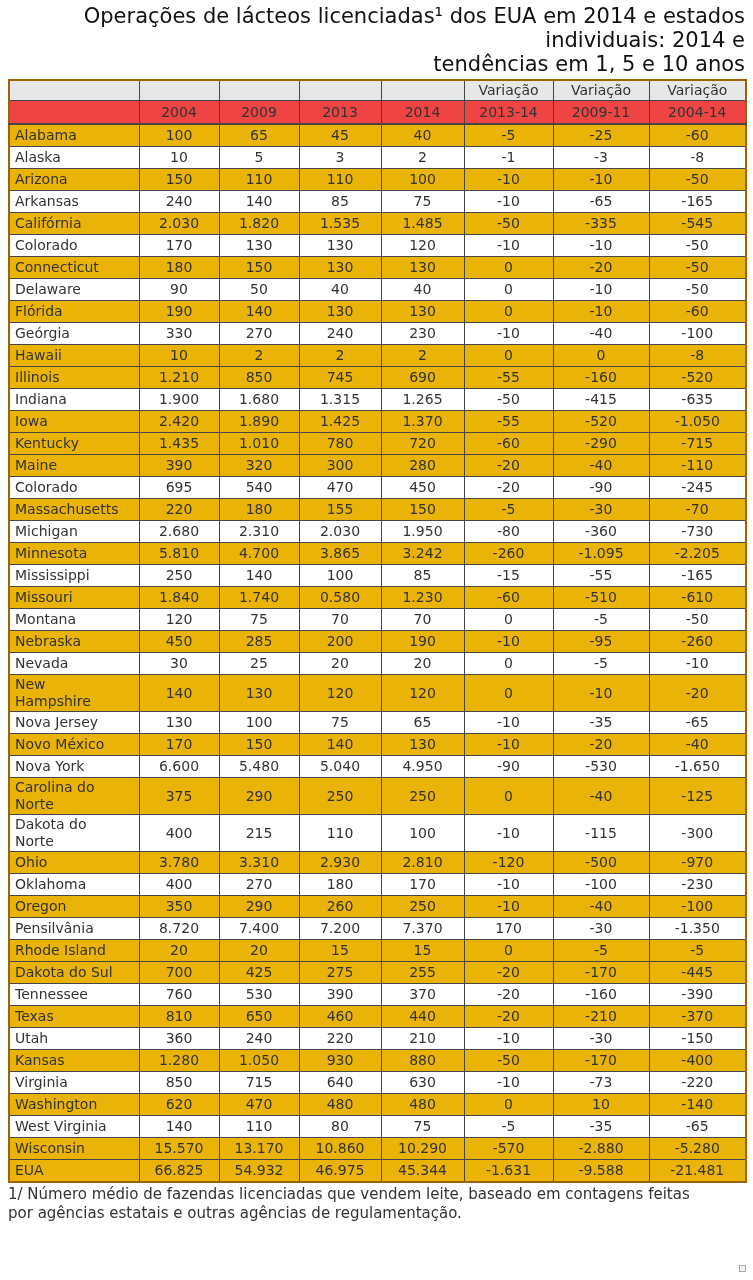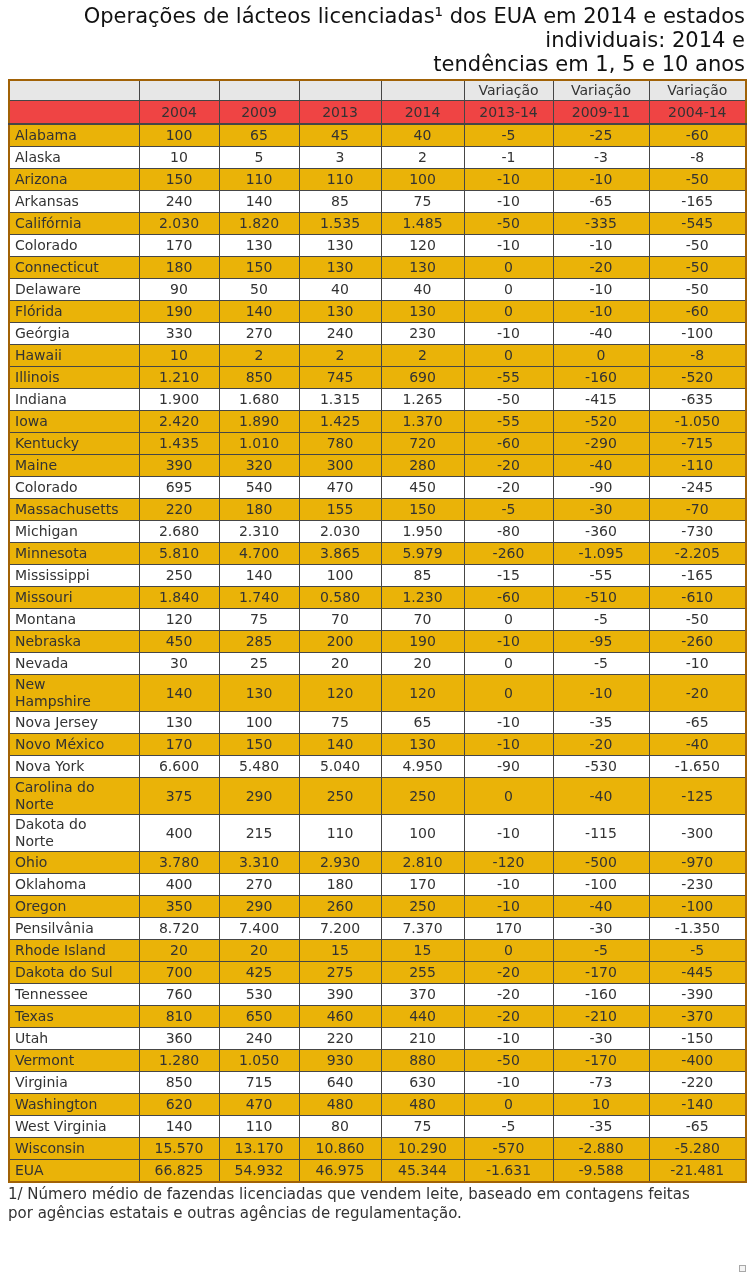--- a/index.html
+++ b/index.html
@@ -307,21 +307,21 @@
         <td>1.950</td>
         <td>-80</td>
         <td>-360</td>
         <td>-730</td>
       </tr>
       <tr class="shaded">
         <td class="state">Minnesota</td>
         <td>5.810</td>
         <td>4.700</td>
         <td>3.865</td>
-        <td>5.979</td>
+        <td>3.242</td>
         <td>-260</td>
         <td>-1.095</td>
         <td>-2.205</td>
       </tr>
       <tr>
         <td class="state">Mississippi</td>
         <td>250</td>
         <td>140</td>
         <td>100</td>
         <td>85</td>
@@ -516,21 +516,21 @@
         <td class="state">Utah</td>
         <td>360</td>
         <td>240</td>
         <td>220</td>
         <td>210</td>
         <td>-10</td>
         <td>-30</td>
         <td>-150</td>
       </tr>
       <tr class="shaded">
-        <td class="state">Vermont</td>
+        <td class="state">Kansas</td>
         <td>1.280</td>
         <td>1.050</td>
         <td>930</td>
         <td>880</td>
         <td>-50</td>
         <td>-170</td>
         <td>-400</td>
       </tr>
       <tr>
         <td class="state">Virginia</td>

